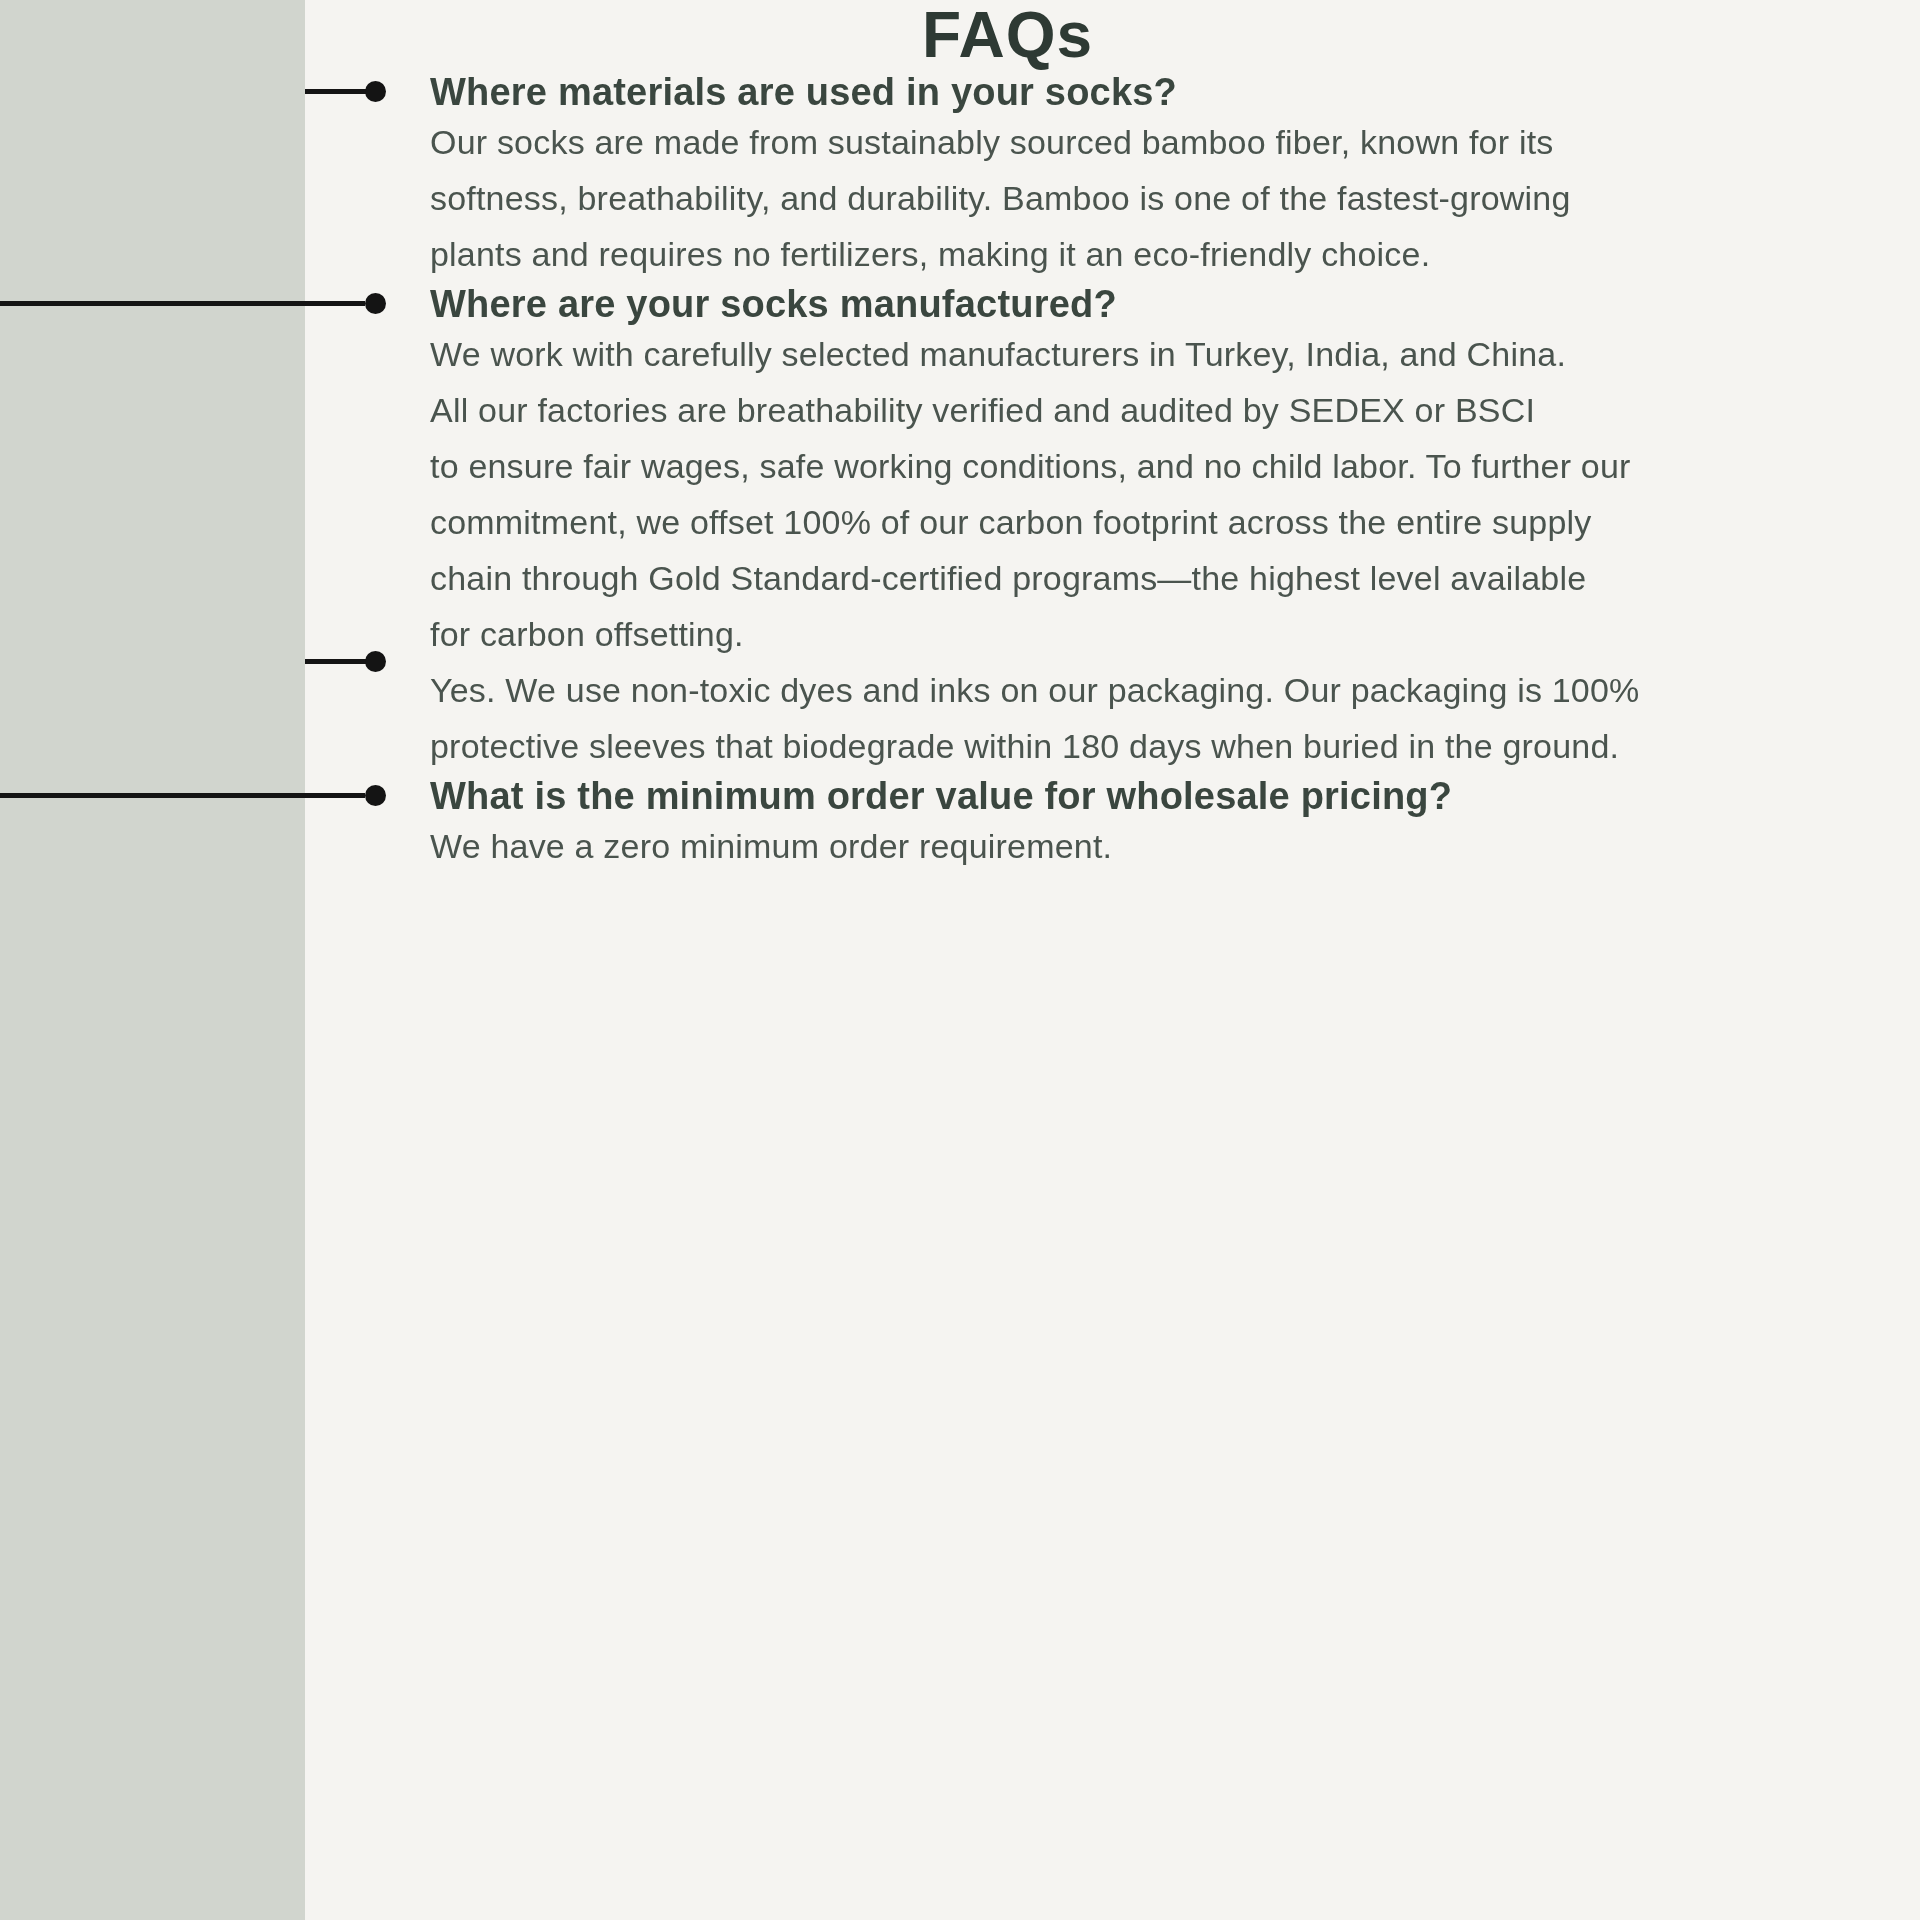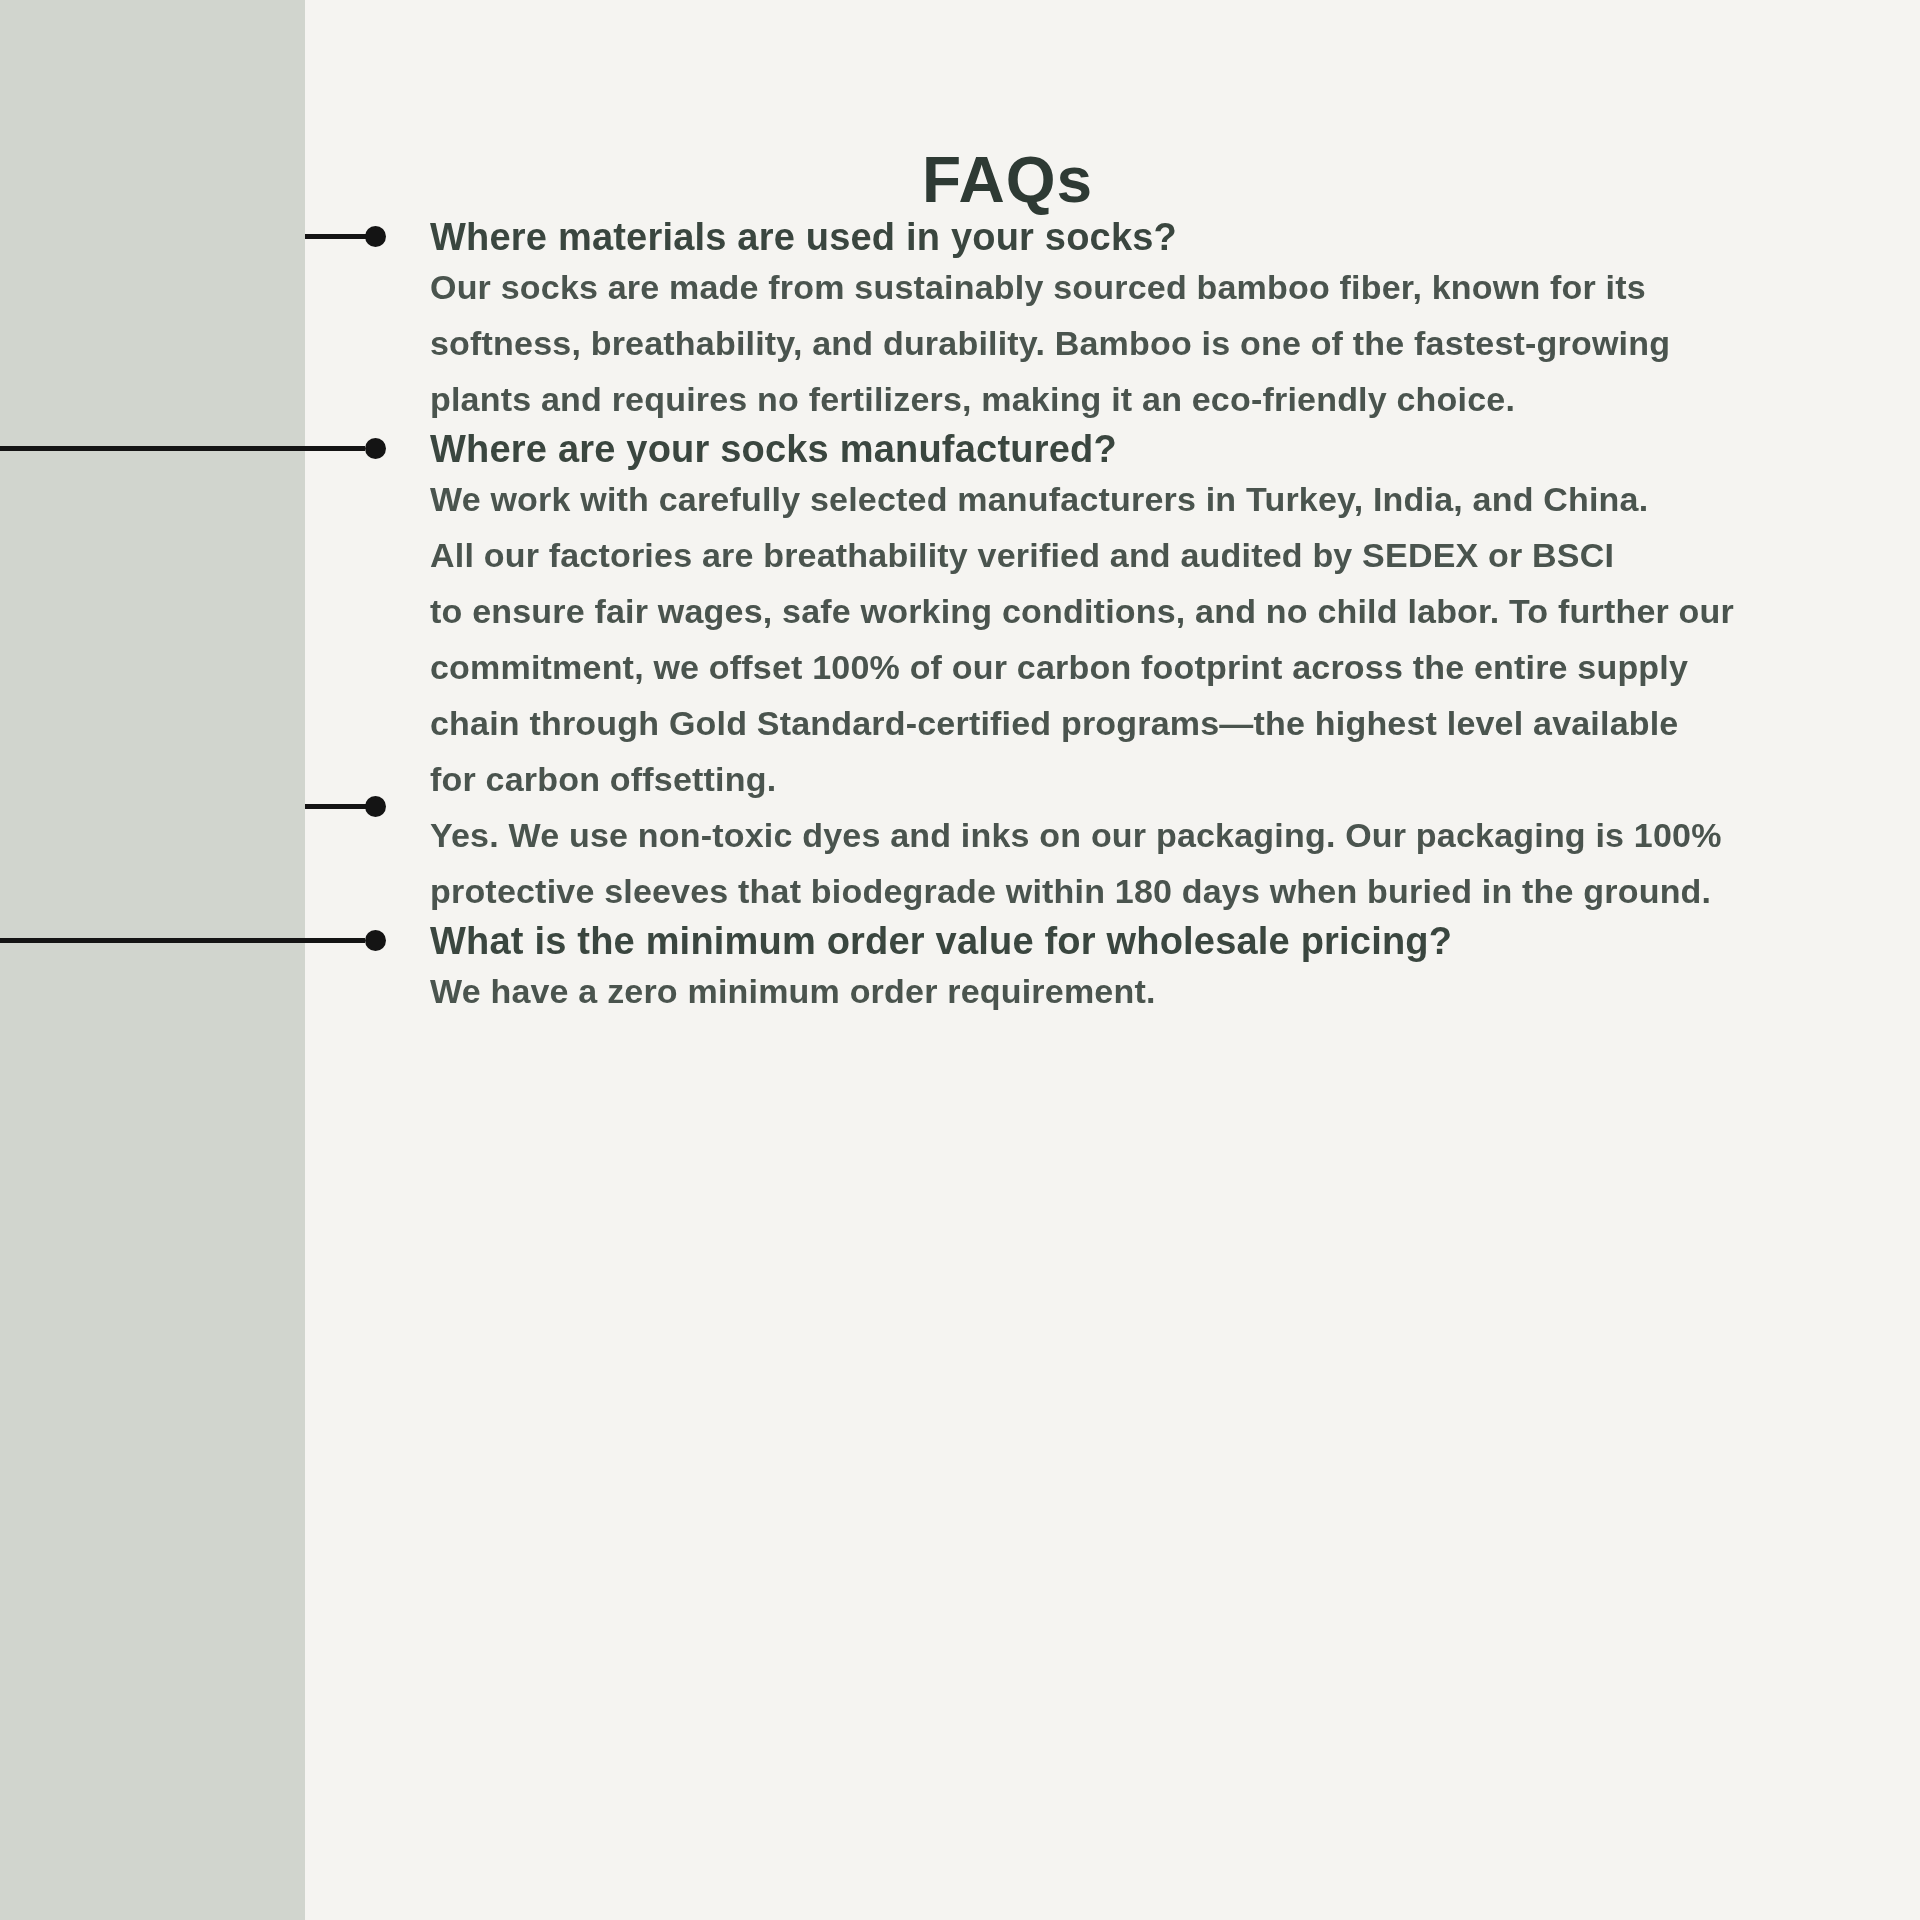--- a/index.html
+++ b/index.html
@@ -25,21 +25,20 @@
     background: #d1d5ce;
   }
   .content {
     position: absolute;
     left: 430px;
     top: 0;
     width: 1210px;
   }
   h1.title {
     margin: 0;
-    padding-top: 145px;
     width: 1155px;
     text-align: center;
     font-size: 64px;
     line-height: 70px;
     font-weight: 700;
     letter-spacing: 1px;
     color: #2e3a34;
   }
   section.faq { display: contents; }
   h2.question {
@@ -56,21 +55,21 @@
   .q2 { margin-top: 62px; }
   .a2 { margin-top: 62px; }
   .q3 { margin-top: 53px; }
   .a3 { margin-top: 67px; }
   .q4 { margin-top: 111px; }
   .a4 { margin-top: 57px; }
   .answer {
     margin: 0;
     font-size: 34px;
     line-height: 56px;
-    font-weight: 700;
+    font-weight: 400;
     letter-spacing: 0.2px;
     color: #4a544e;
   }
   .answer .line {
     display: block;
     white-space: nowrap;
   }
   .connector-line {
     position: absolute;
     top: calc(50% - 3px);

